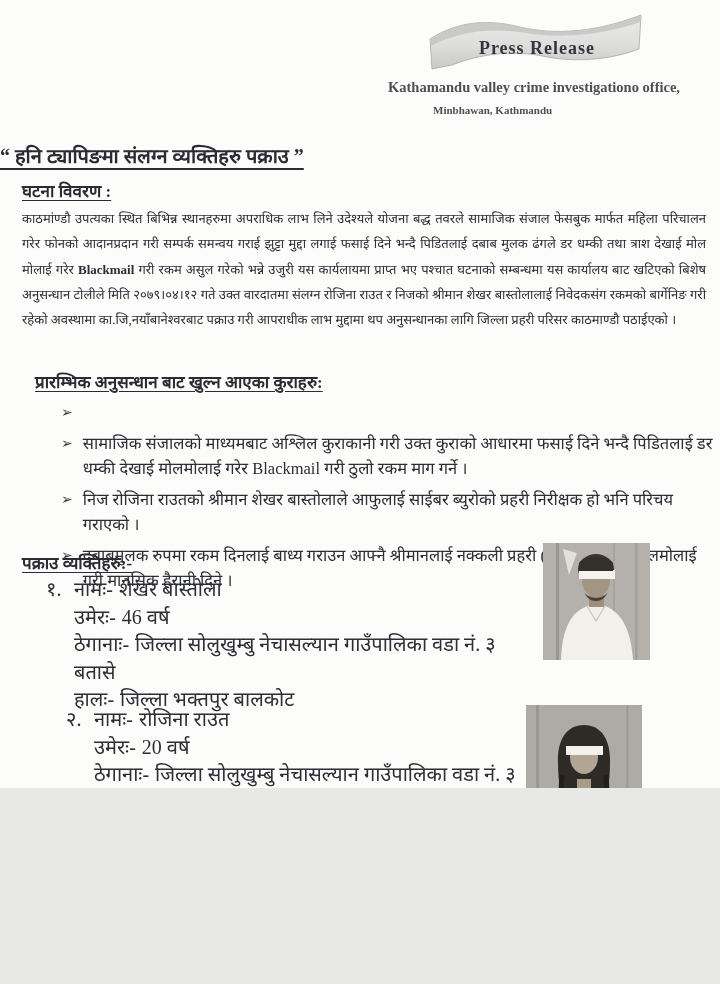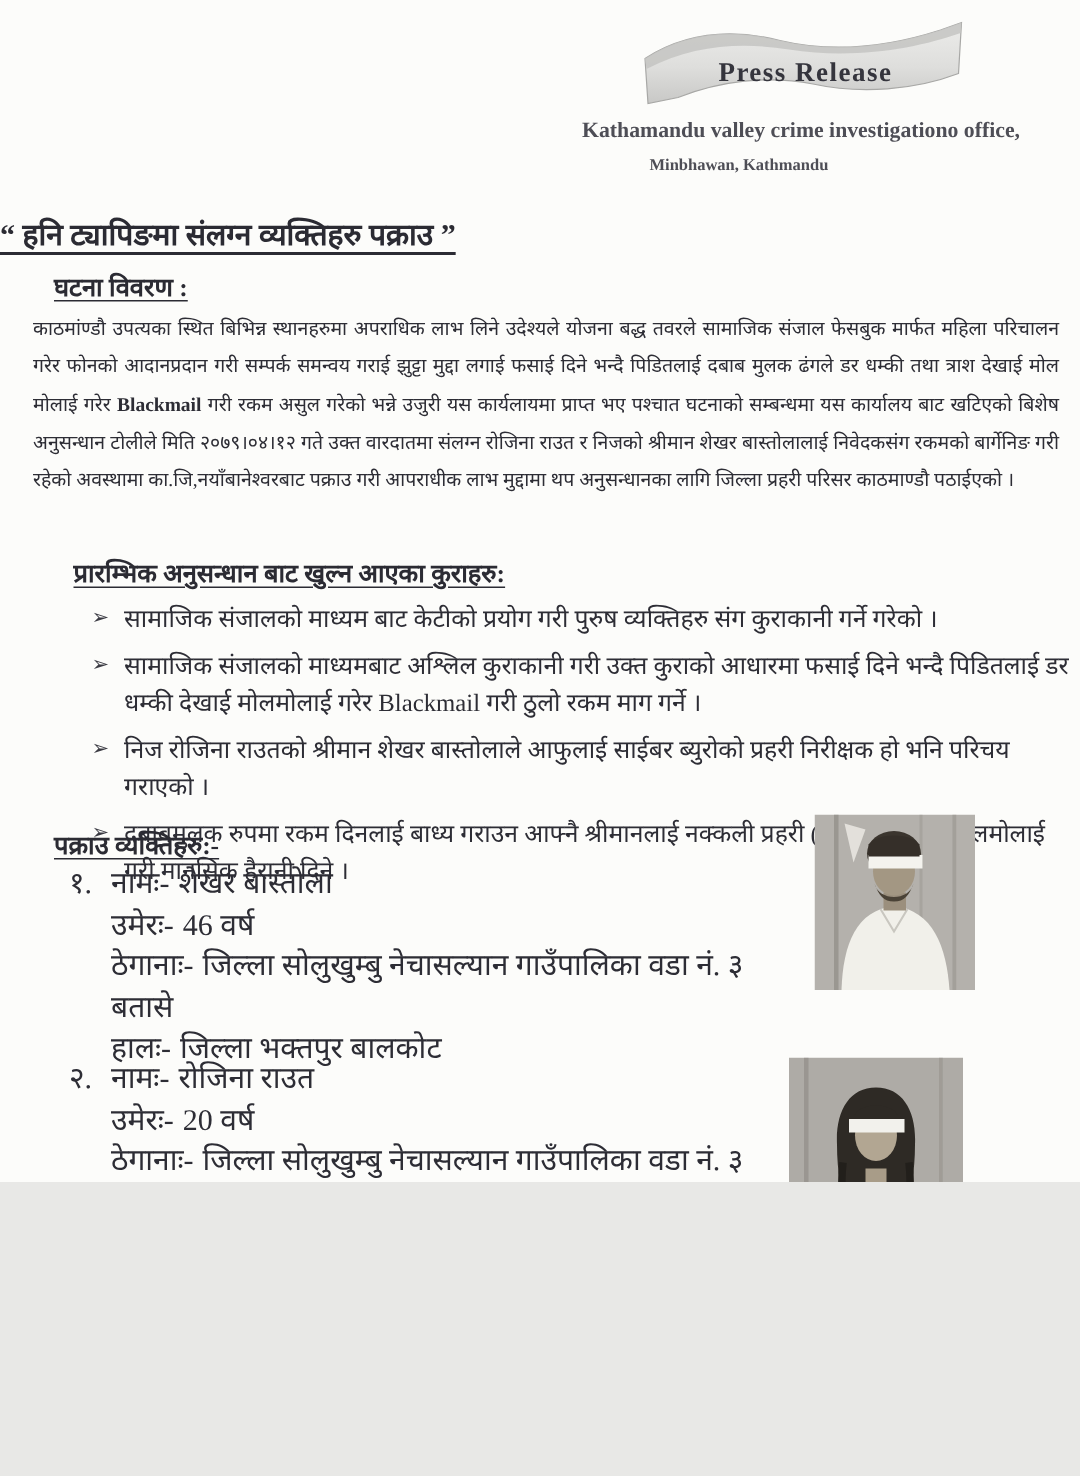--- a/index.html
+++ b/index.html
@@ -30,36 +30,36 @@
   
   .doc-title {
     position:absolute; left:0; top:142px; width:720px; 
     font-size:20px; font-weight:700; color:#2b2b33;
   }
   .doc-title .u { text-decoration:underline; text-underline-offset:5px; }
 
   
   .sec-heading {
     font-weight:700; font-size:17px; color:#2b2b33;
-    text-decoration:underline; text-underline-offset:3px;margin-left:14px;
+    text-decoration:underline; text-underline-offset:3px;
   }
   .incident { position:absolute; left:22px; top:179px; width:684px; }
   .body-para {
     margin:4px 0 0; text-align:justify; font-size:13px; line-height:25.3px;
   }
   .findings { position:absolute; left:35px; top:370px; width:684px; }
   .findings ul { list-style:none; margin:7px 0 0; padding:0 0 0 26px; }
   .findings li { display:flex; gap:10px; margin-bottom:6px; font-size:16.5px; line-height:25px; }
   .arrow { flex:0 0 auto; font-family:"DejaVu Sans",sans-serif; font-size:14px; line-height:25px; color:#3a3a42; }
 
   .arrested-heading { position:absolute; left:22px; top:551px; }
 
   .person { position:absolute; left:46px; width:480px; font-size:20px; line-height:27.5px; }
   .person1 { top:576px; }
-  .person2 { top:706px; }
+  .person2 { top:706px;margin-left:20px; }
   .p-num { display:inline-block; width:28px; }
   .p-indent { padding-left:28px; }
   .p-label { margin-right:6px; }
 
   
   .photo { position:absolute; }
   .photo1 { left:543px; top:543px; width:107px; height:117px; }
   .photo2 { left:526px; top:705px; width:116px; height:132px; }
   .photo svg { display:block; width:100%; height:100%; }
 
@@ -103,21 +103,20 @@
   <div class="incident">
     <div class="sec-heading">घटना विवरण :</div>
     <p class="body-para"><span>काठमांण्डौ उपत्यका स्थित बिभिन्न स्थानहरुमा अपराधिक लाभ लिने उदेश्यले योजना बद्ध तवरले सामाजिक संजाल फेसबुक मार्फत महिला परिचालन गरेर फोनको आदानप्रदान गरी सम्पर्क समन्वय गराई झुट्टा मुद्दा लगाई फसाई दिने भन्दै पिडितलाई दबाब मुलक ढंगले डर धम्की तथा त्राश देखाई मोल मोलाई गरेर</span> <b>Blackmail</b> <span>गरी रकम असुल गरेको भन्ने उजुरी यस कार्यलायमा प्राप्त भए पश्चात घटनाको सम्बन्धमा यस कार्यालय बाट खटिएको बिशेष अनुसन्धान टोलीले मिति २०७९।०४।१२ गते उक्त वारदातमा संलग्न रोजिना राउत र निजको श्रीमान शेखर बास्तोलालाई निवेदकसंग रकमको बार्गेनिङ गरी रहेको अवस्थामा का.जि,नयाँबानेश्वरबाट पक्राउ गरी आपराधीक लाभ मुद्दामा थप अनुसन्धानका लागि जिल्ला प्रहरी परिसर काठमाण्डौ पठाईएको ।</span></p>
   </div>
 
   <div class="findings">
     <div class="sec-heading">प्रारम्भिक अनुसन्धान बाट खुल्न आएका कुराहरु:</div>
     <ul>
       <li>
         <span class="arrow">➢</span>
-        <span>सामाजिक संजालको माध्यम बाट केटीको प्रयोग गरी पुरुष व्यक्तिहरु संग कुराकानी गर्ने गरेको ।</span>
       </li>
       <li>
         <span class="arrow">➢</span>
         <span>सामाजिक संजालको माध्यमबाट अश्लिल कुराकानी गरी उक्त कुराको आधारमा फसाई दिने भन्दै पिडितलाई डर धम्की देखाई मोलमोलाई गरेर Blackmail गरी ठुलो रकम माग गर्ने ।</span>
       </li>
       <li>
         <span class="arrow">➢</span>
         <span>निज रोजिना राउतको श्रीमान शेखर बास्तोलाले आफुलाई साईबर ब्युरोको प्रहरी निरीक्षक हो भनि परिचय गराएको ।</span>
       </li>
       <li>

